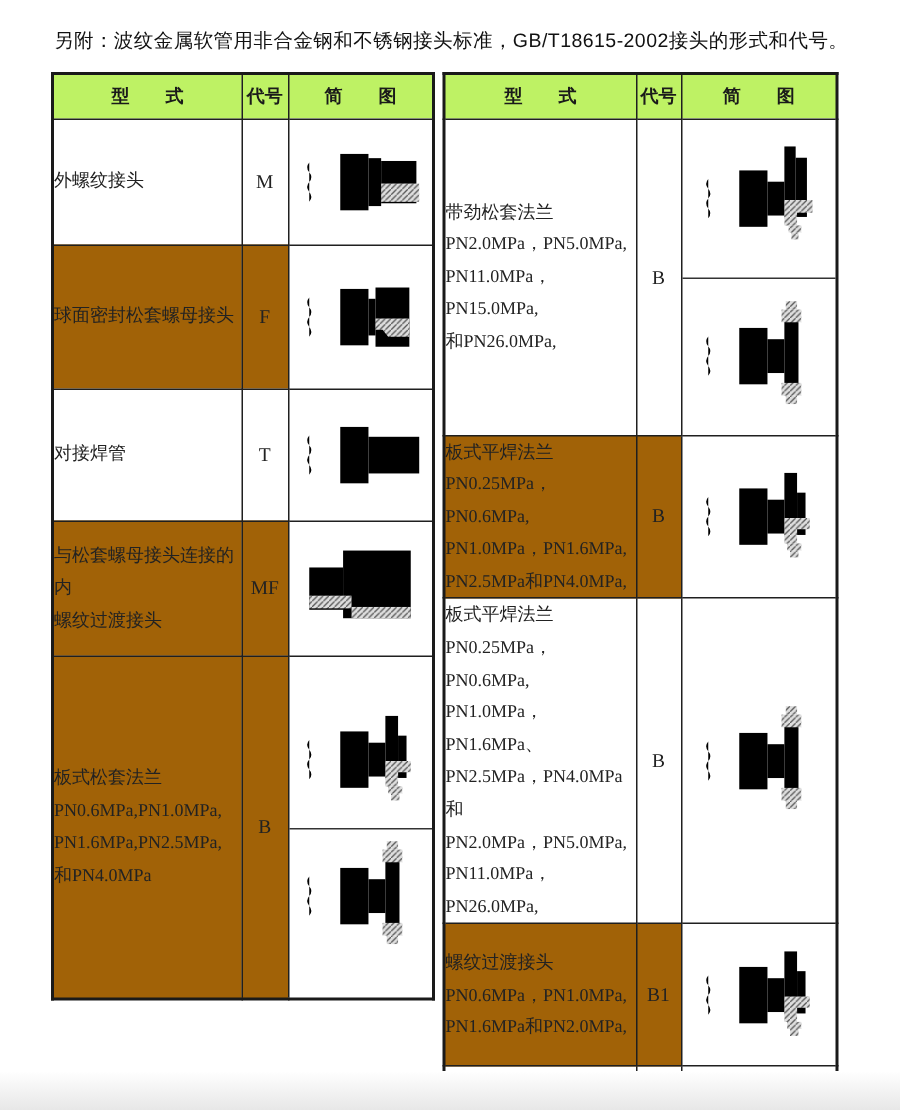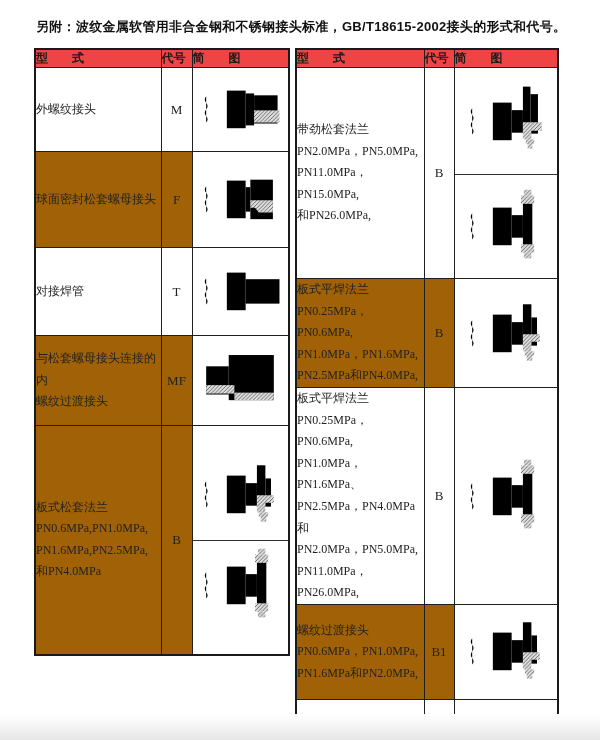--- a/index.html
+++ b/index.html
@@ -6,41 +6,41 @@
   html,body { margin:0; padding:0; }
   body {
     width:600px; height:740px; position:relative;
     background:#ffffff;
     font-family:"Liberation Sans","DejaVu Sans",sans-serif;
     color:#1c1c1c;
     overflow:hidden;
   }
   .page-title {
     position:absolute; left:36px; top:18px; width:540px;
-    font-size:13px; font-weight:700; letter-spacing:0.3px; color:#111;
+    font-size:13px; font-weight:400; letter-spacing:0.3px; color:#111;
   }
   .tables-wrap {
     position:absolute; left:34px; top:48px;
     display:flex; gap:5px; align-items:flex-start;
   }
   table.ftable {
     border-collapse:collapse;
     border:2px solid #1a1a1a;
     background:#fff;
     table-layout:fixed;
   }
   table.ftable th, table.ftable td {
     border:1.5px solid #1f1f1f;
     padding:0;
     vertical-align:middle;
   }
   th.hcell {
-    background:#ef4444;
+    background:#bef264;
     font-size:12px; font-weight:bold; color:#1a1a1a;
-    height:18px; text-align:left;
+    height:30px; text-align:center;
   }
   td.c-type { padding:4px 4px 4px 8px; }
   td.c-type .txt {
     font-family:"Liberation Serif","DejaVu Serif",serif;
     font-size:12px; line-height:1.8; color:#222;
     white-space:pre-line;
   }
   td.c-code {
     text-align:center;
     font-family:"Liberation Serif","DejaVu Serif",serif;

